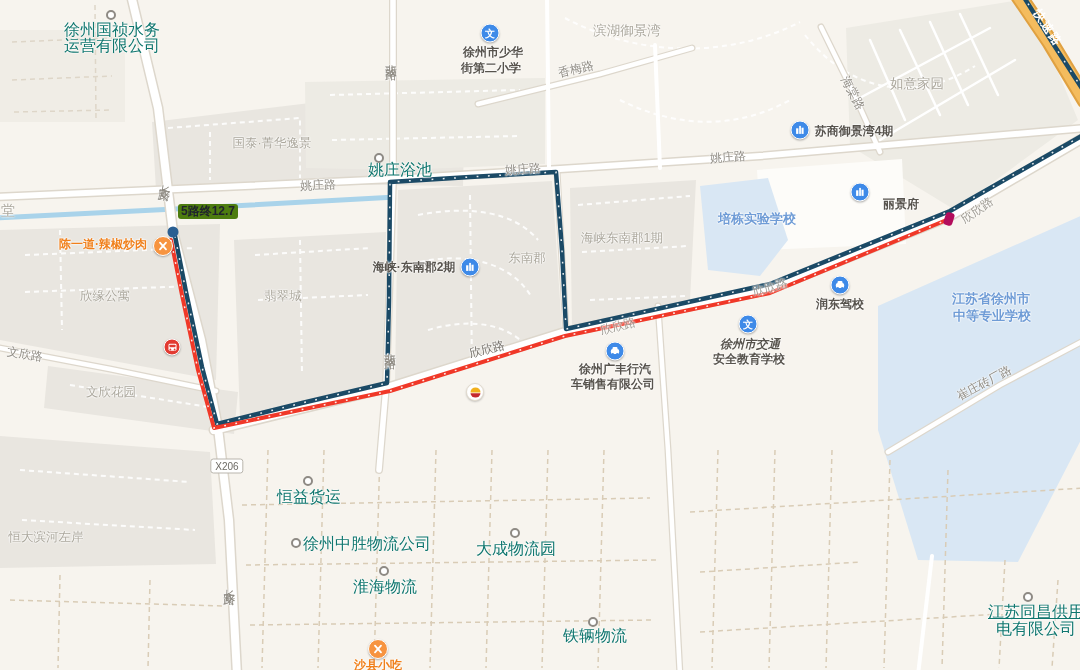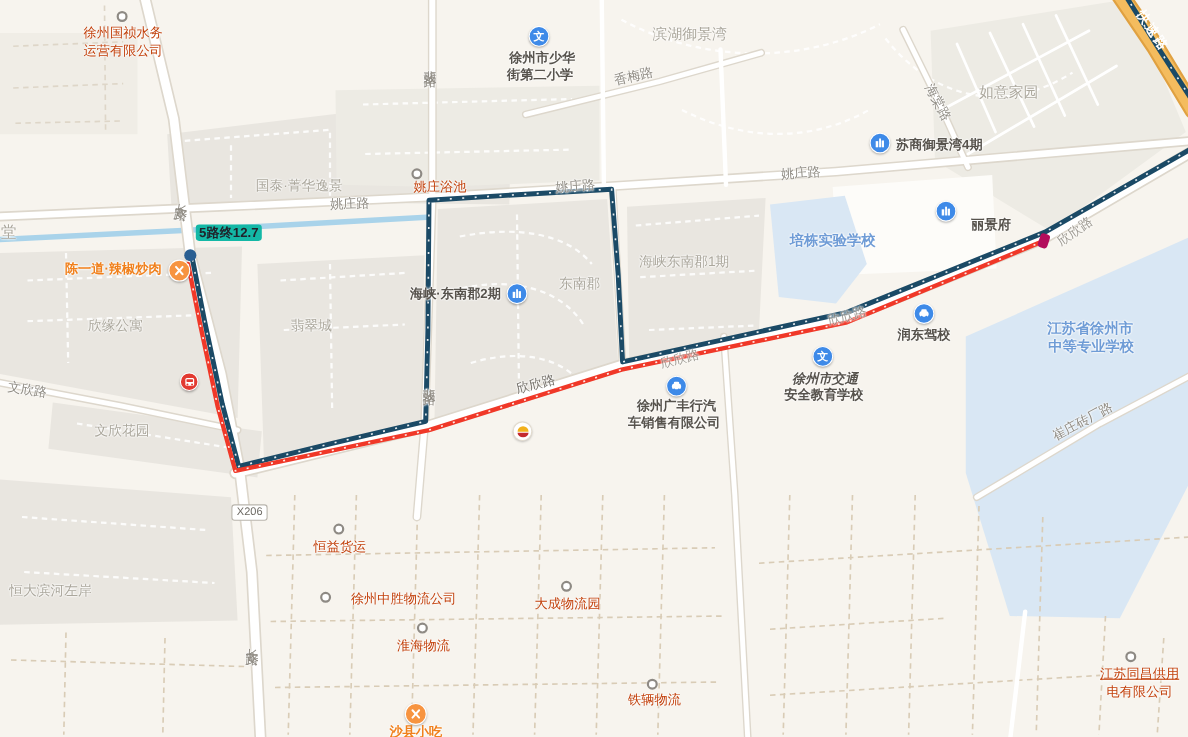--- a/index.html
+++ b/index.html
@@ -4,21 +4,21 @@
 <style>
   html,body{margin:0;padding:0;background:#f7f4ee;}
   #map{position:relative;width:1080px;height:670px;overflow:hidden;background:#f7f4ee;
        font-family:"Liberation Sans",sans-serif;}
   #geo{position:absolute;left:0;top:0;}
   .lbl{position:absolute;transform:translate(-50%,-50%);white-space:nowrap;font-size:12px;
        color:#8f8b83;text-shadow:0 0 2px #fff,0 0 2px #fff,0 0 2px #fff;line-height:1;z-index:5;}
   .area{color:#aba79c;font-size:12.5px;}
   .big{font-size:13.5px;}
   .poi{color:#57534d;font-weight:bold;font-size:12px;}
-  .poi-lt{color:#c2410c;font-size:12px;}
+  .poi-lt{color:#0f766e;font-size:16px;}
   .blue{color:#6f9cd6;font-weight:bold;font-size:13px;}
   .orange{color:#f0801c;font-weight:bold;}
   .road{color:#8f8b83;}
   .dark{color:#716d66;}
   .faded{opacity:.85;}
   .vert{writing-mode:vertical-rl;text-orientation:upright;letter-spacing:2px;}
   .white{color:#fff;text-shadow:none;font-weight:bold;letter-spacing:2px;}
   .ic{position:absolute;transform:translate(-50%,-50%);display:flex;align-items:center;
       justify-content:center;border-radius:50%;z-index:6;}
   .ic-blue{width:17px;height:17px;background:#3e8ae8;border:1.5px solid #fff;
@@ -27,21 +27,21 @@
   .ic-orange{width:18px;height:18px;background:#f79440;border:1.5px solid #fff;
       box-shadow:0 1px 2px rgba(0,0,0,.3);}
   .ic-ring{width:6px;height:6px;background:#fff;border:2px solid #8e8a84;}
   .ic-bus{width:15px;height:15px;background:#e23a31;border:1.5px solid #fff;
       box-shadow:0 1px 2px rgba(0,0,0,.3);}
   .ic-bowl{width:16px;height:16px;background:#fff;border:1px solid #e2dbce;
       box-shadow:0 1px 2px rgba(0,0,0,.2);}
   .start-dot{width:11px;height:11px;background:#2a5f92;border-radius:50%;z-index:7;}
   .end-pin{position:absolute;width:9px;height:13px;background:#b30d5c;border-radius:3px;
       transform:translate(-50%,-50%) rotate(18deg);z-index:7;}
-  #route-badge{position:absolute;left:178px;top:204px;background:#14b8a6;color:#20242c;
+  #route-badge{position:absolute;left:178px;top:204px;background:#4d7c0f;color:#20242c;
       font-size:12px;font-weight:bold;padding:1px 3px;border-radius:3px;z-index:8;line-height:1.1;}
   #x206-badge{position:absolute;left:227px;top:466px;transform:translate(-50%,-50%);
       background:#fff;border:1px solid #b9b5ad;border-radius:3px;color:#6d6a64;
       font-size:10px;padding:0 4px;line-height:13px;z-index:5;}
   #watermark{position:absolute;left:860px;top:592px;display:flex;align-items:center;
       opacity:.55;z-index:9;}
   #wm-text{font-size:33px;font-weight:bold;color:#8f8f8f;letter-spacing:1px;
       text-shadow:0 0 1px #fff;}
   .bubble{position:relative;background:rgba(255,255,255,.75);border:3px solid #9a9a9a;
       border-radius:46%;}
@@ -197,21 +197,21 @@
 <div class="lbl road" style="left:25px;top:354px;transform:translate(-50%,-50%) rotate(9deg);">文欣路</div>
 <div class="lbl road dark" style="left:487px;top:349px;transform:translate(-50%,-50%) rotate(-14deg);">欣欣路</div>
 <div class="lbl road faded" style="left:618px;top:326px;transform:translate(-50%,-50%) rotate(-14deg);">欣欣路</div>
 <div class="lbl road faded" style="left:770px;top:287px;transform:translate(-50%,-50%) rotate(-15deg);">欣欣路</div>
 <div class="lbl road faded" style="left:977px;top:210px;transform:translate(-50%,-50%) rotate(-35deg);">欣欣路</div>
 <div class="lbl road" style="left:984px;top:383px;transform:translate(-50%,-50%) rotate(-28deg);">崔庄砖厂路</div>
 <div class="lbl white" style="left:1048px;top:28px;transform:translate(-50%,-50%) rotate(56deg);">快速路</div>
 <div id="x206-badge">X206</div>
 
 <div class="lbl area" style="left:8px;top:210px;font-size:14px;">堂</div>
-<div class="lbl area" style="left:272px;top:143px;margin-top:26px;">国泰·菁华逸景</div>
+<div class="lbl area" style="left:272px;top:143px;">国泰·菁华逸景</div>
 <div class="lbl area big" style="left:627px;top:31px;">滨湖御景湾</div>
 <div class="lbl area big" style="left:917px;top:84px;">如意家园</div>
 <div class="lbl area" style="left:105px;top:296px;">欣缘公寓</div>
 <div class="lbl area" style="left:283px;top:296px;">翡翠城</div>
 <div class="lbl area" style="left:527px;top:258px;">东南郡</div>
 <div class="lbl area" style="left:622px;top:238px;">海峡东南郡1期</div>
 <div class="lbl area" style="left:46px;top:537px;">恒大滨河左岸</div>
 <div class="lbl area" style="left:111px;top:392px;">文欣花园</div>
 
 <div class="lbl blue" style="left:757px;top:218px;">培栋实验学校</div>

